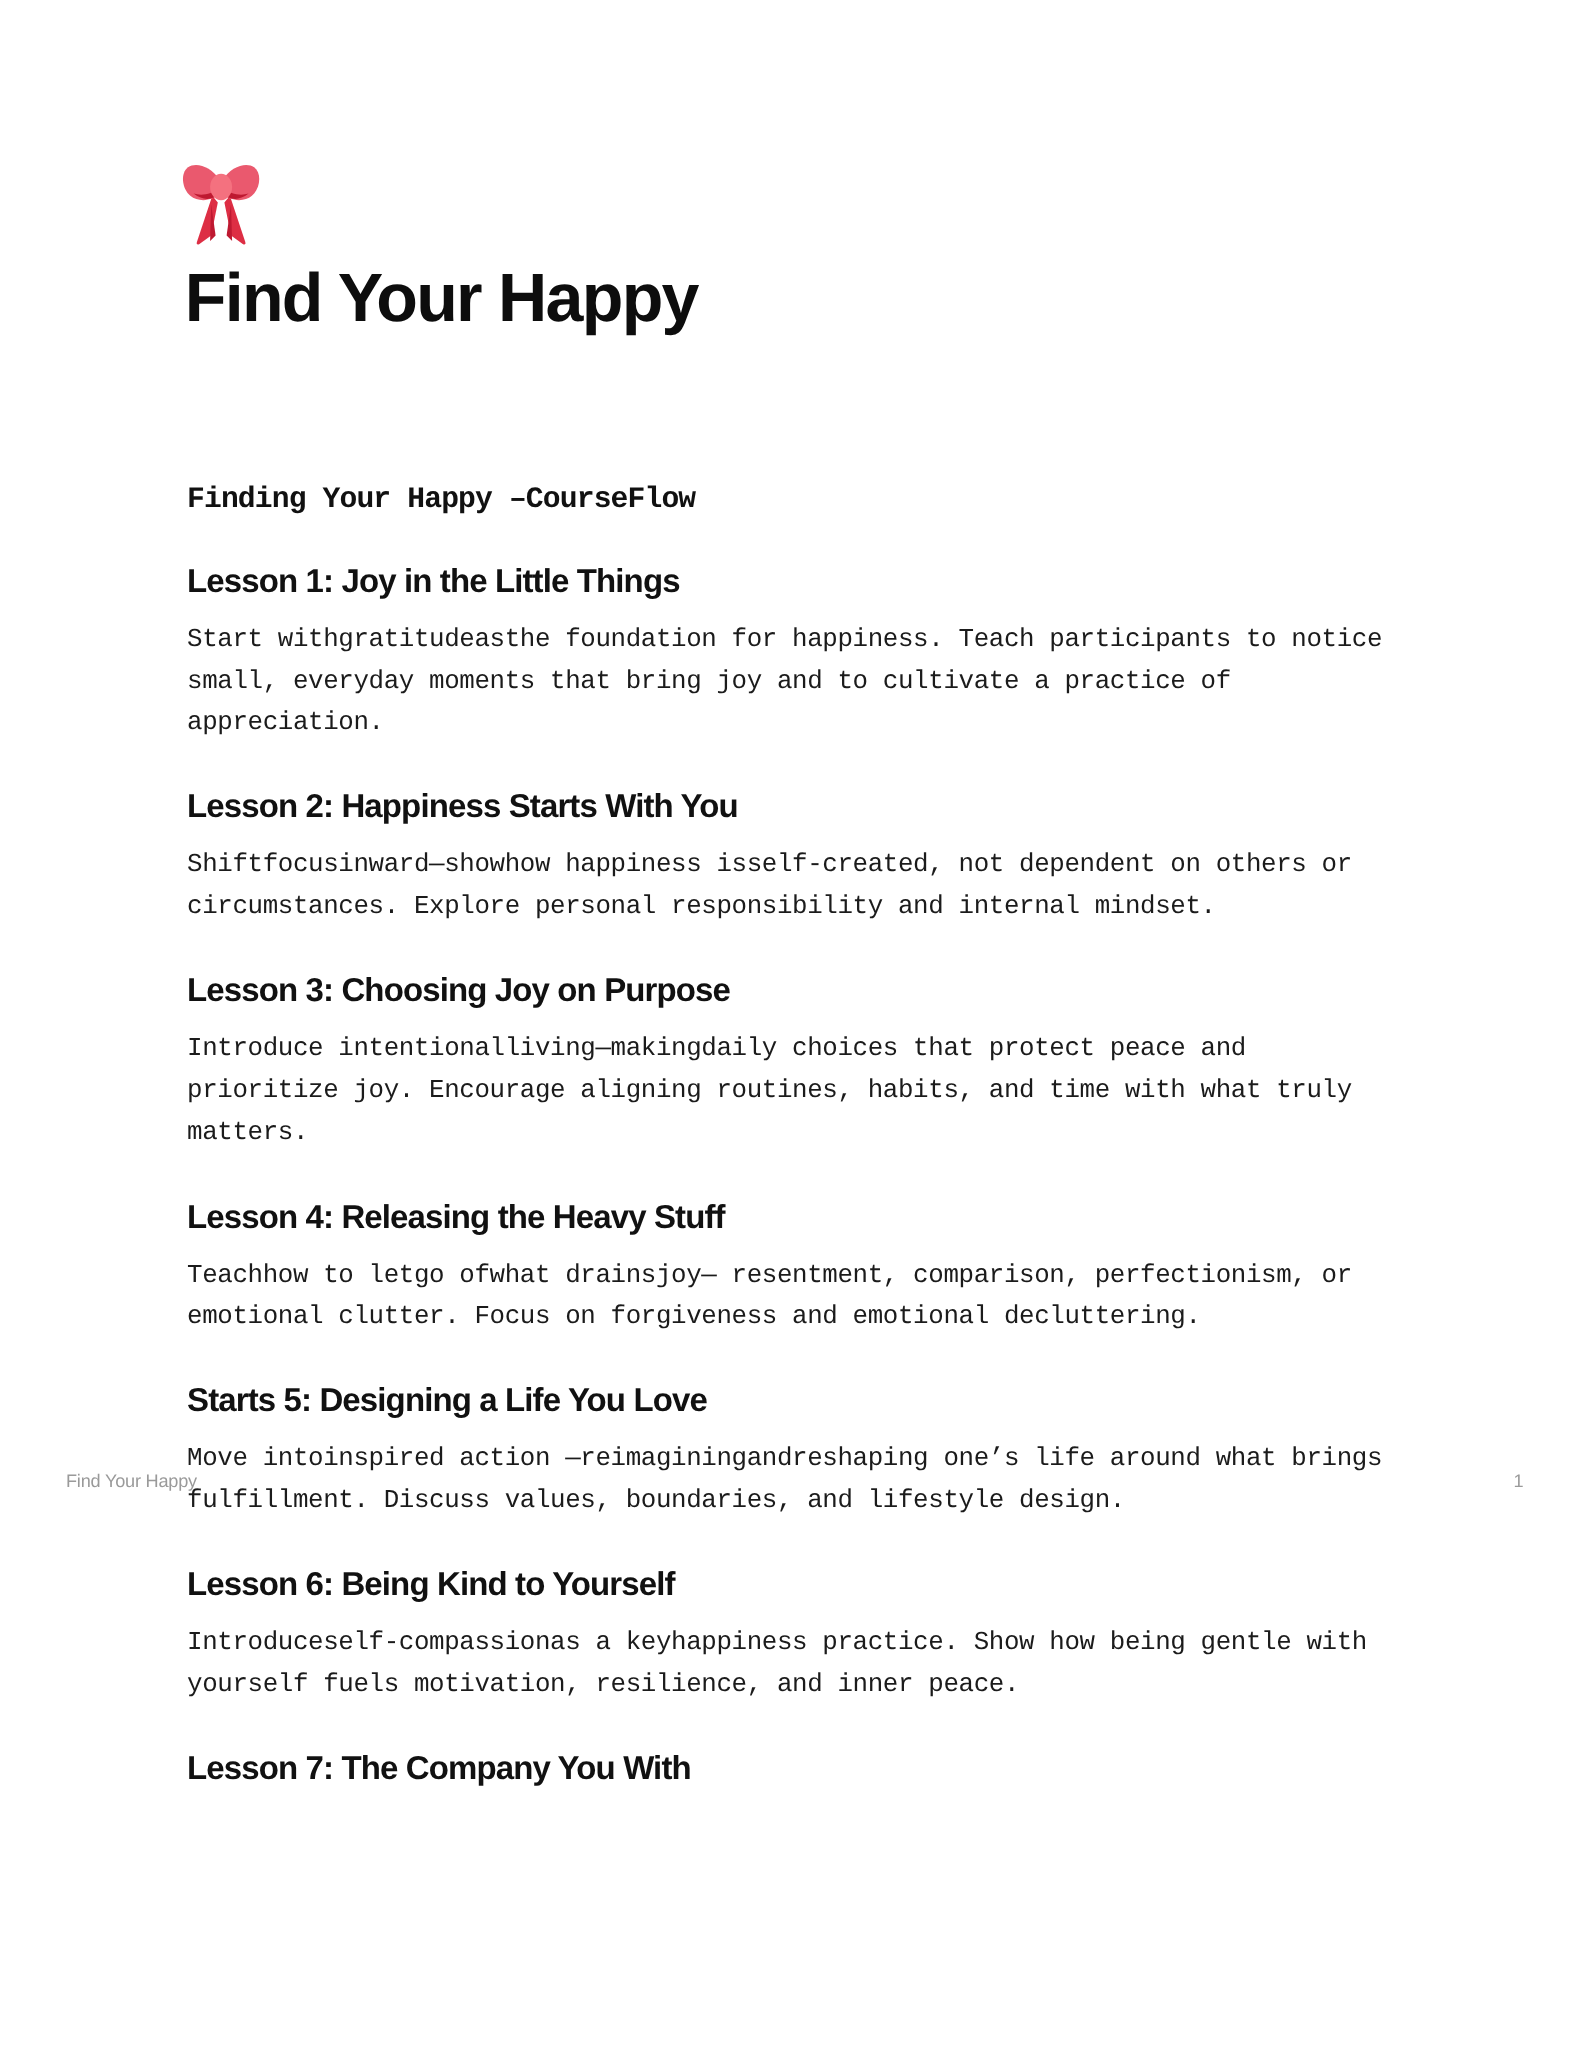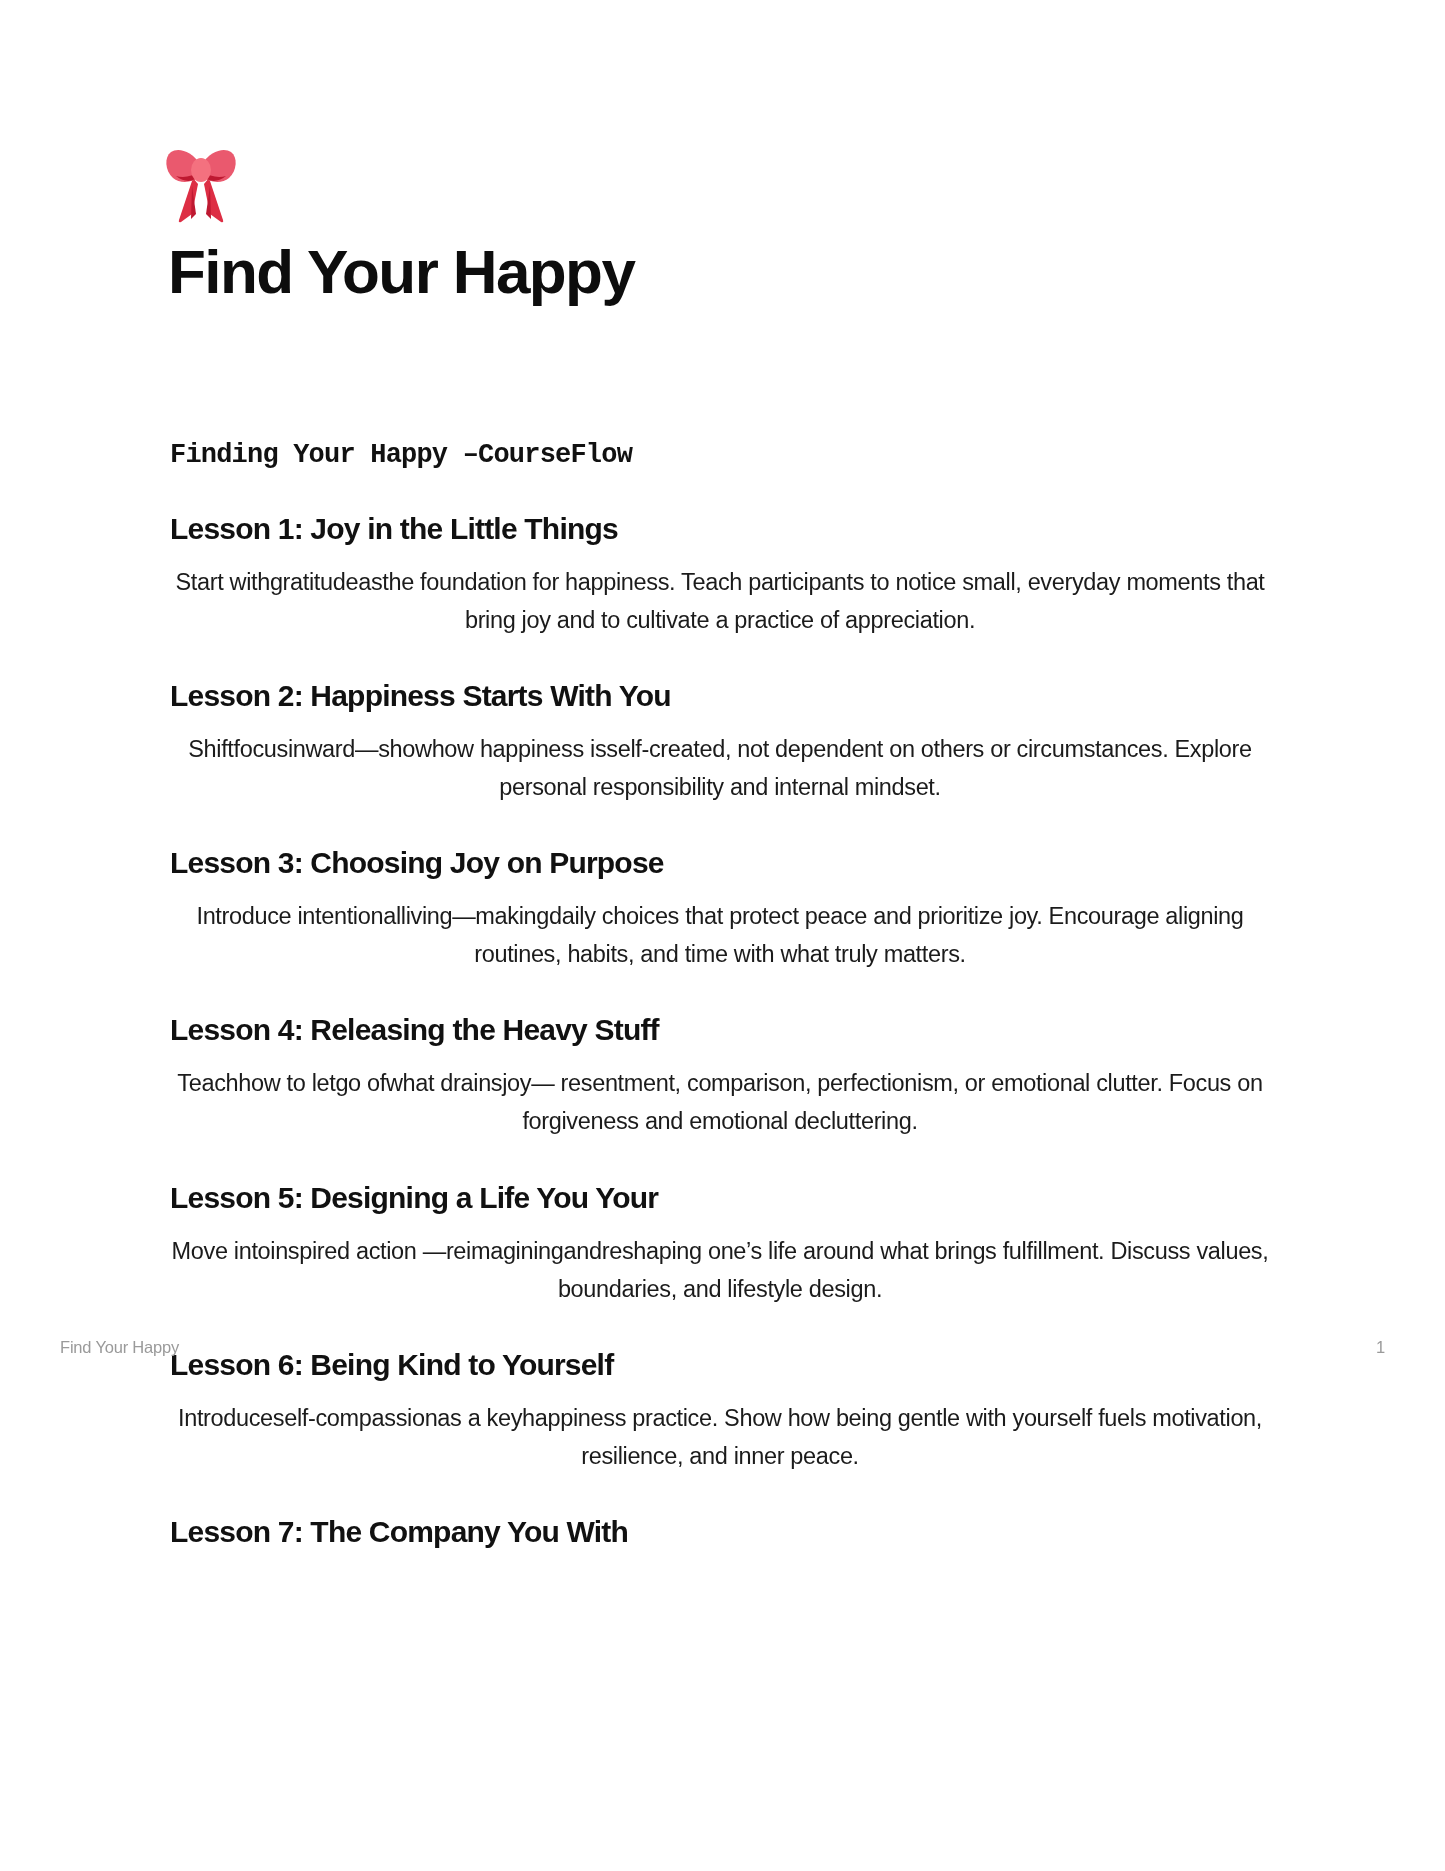--- a/index.html
+++ b/index.html
@@ -76,29 +76,28 @@
     font-family: "Liberation Sans", sans-serif;
     font-weight: 700;
     font-size: 30px;
     letter-spacing: -0.8px;
     color: #111111;
     margin: 0 0 17px 0;
     white-space: pre;
   }
 
   .lesson-body {
-    font-family: Liberation Sans, sans-serif;
+    font-family: Liberation Mono, monospace;
     font-weight: 400;
     font-size: 23.5px;
     line-height: 1.62;
     letter-spacing: -0.35px;
     color: #1b1b1b;
     max-width: 1100px;
     white-space: pre-wrap;
-    text-align: center;
   }
 
   .lesson:last-of-type {
     margin-bottom: 0;
   }
 
   
   .doc-footer {
     position: absolute;
     left: 60px;
@@ -163,21 +162,21 @@
       <h3 class="lesson-heading">Lesson 3: Choosing Joy on Purpose</h3>
       <p class="lesson-body">Introduce intentionalliving—makingdaily choices that protect peace and prioritize joy. Encourage aligning routines, habits, and time with what truly matters.</p>
     </section>
 
     <section class="lesson">
       <h3 class="lesson-heading">Lesson 4: Releasing the Heavy Stuff</h3>
       <p class="lesson-body">Teachhow to letgo ofwhat drainsjoy— resentment, comparison, perfectionism, or emotional clutter. Focus on forgiveness and emotional decluttering.</p>
     </section>
 
     <section class="lesson">
-      <h3 class="lesson-heading">Lesson 5: Designing a Life You Your</h3>
+      <h3 class="lesson-heading">Starts 5: Designing a Life You Love</h3>
       <p class="lesson-body">Move intoinspired action —reimaginingandreshaping one’s life around what brings fulfillment. Discuss values, boundaries, and lifestyle design.</p>
     </section>
 
     <section class="lesson">
       <h3 class="lesson-heading">Lesson 6: Being Kind to Yourself</h3>
       <p class="lesson-body">Introduceself-compassionas a keyhappiness practice. Show how being gentle with yourself fuels motivation, resilience, and inner peace.</p>
     </section>
 
     <section class="lesson">
       <h3 class="lesson-heading">Lesson 7: The Company You With</h3>

